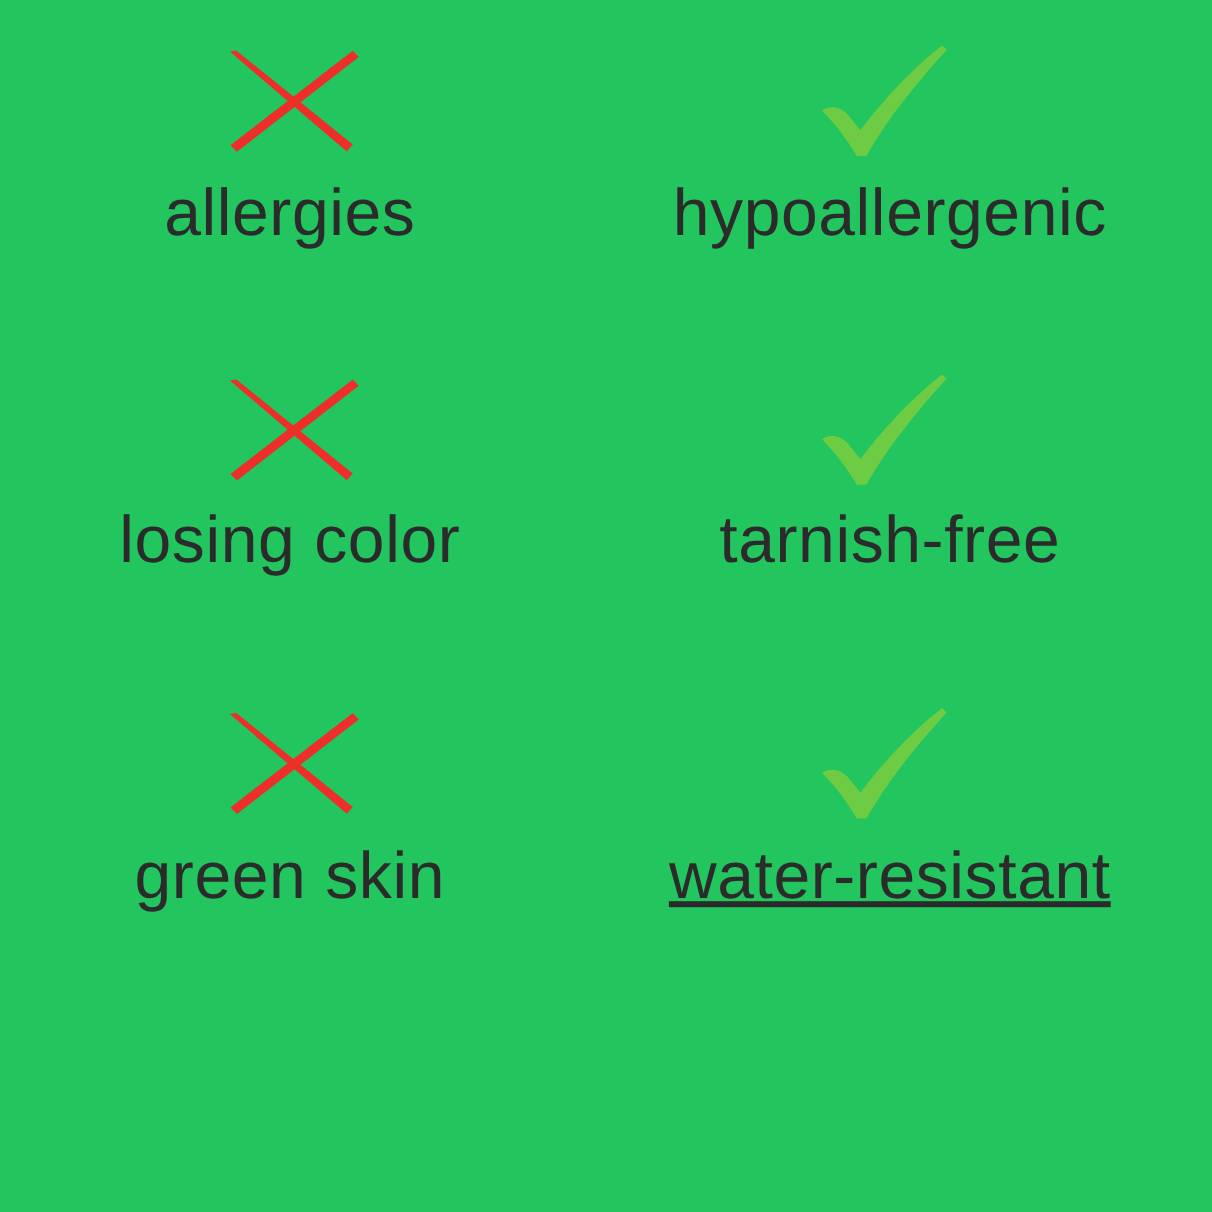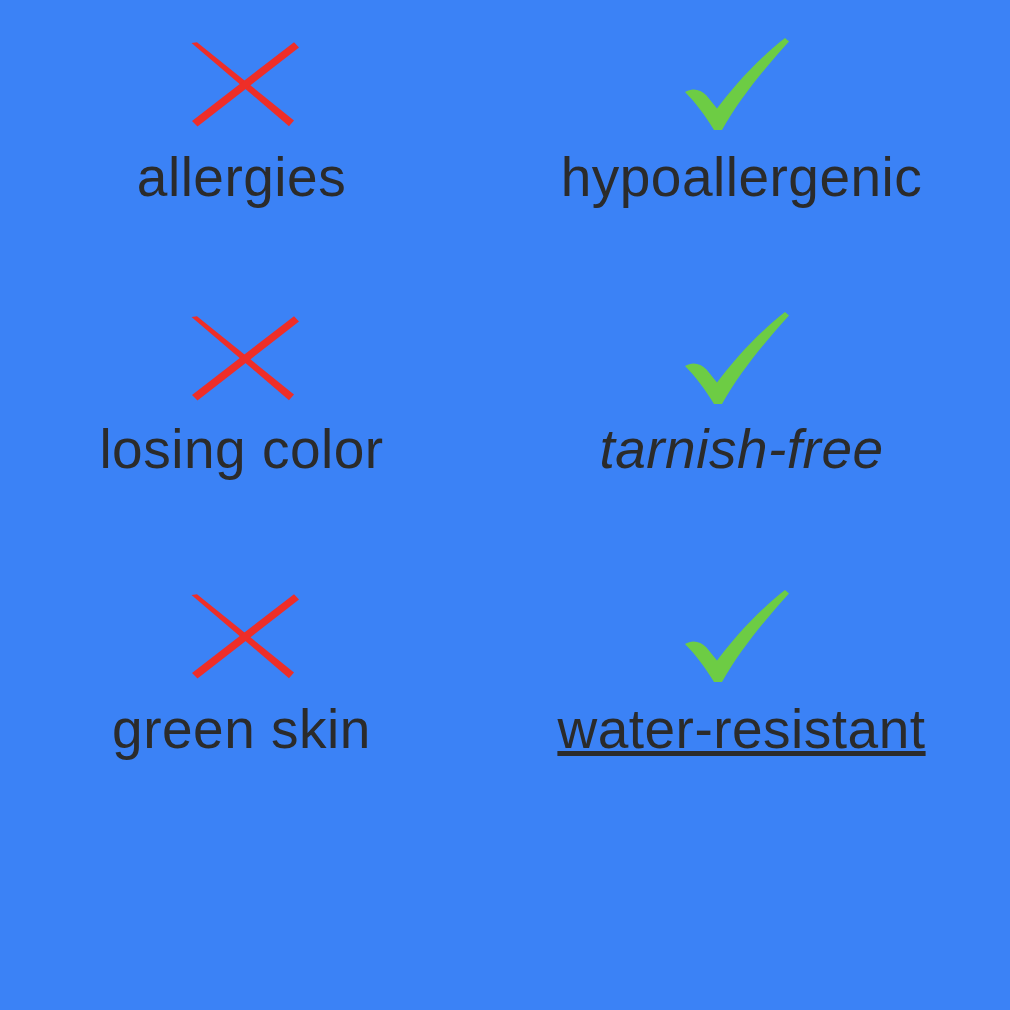--- a/index.html
+++ b/index.html
@@ -80,21 +80,21 @@
   .row-2 .mark-wrap { margin-top: 31px; }
   .row-3 .mark-wrap { margin-top: 31px; }
 
   .row-1 .feature-label { margin-top: 18px; }
   .row-2 .feature-label { }
   .row-3 .feature-label { margin-top: 18px; }
 </style>
 </head>
 <body>
 
-<div id="canvas" style="background: #3b82f6;">
+<div id="canvas" style="background: #22c55e;">
 
   <div id="comparison-grid">
 
     <div class="feature-cell col-negative row-1">
       <div class="mark-wrap">
         <svg viewBox="0 0 120 96" xmlns="http://www.w3.org/2000/svg" aria-hidden="true">
           <g fill="#ee2e28">
             <path d="M9.5 7.0 L15.0 6.2 L112.0 84.5 L107.0 90.2 Z" fill="#ee2e28"></path>
             <path d="M112.0 6.2 L117.0 11.5 L15.5 90.4 L10.0 85.0 Z" fill="#ee2e28"></path>
           </g>
@@ -137,21 +137,21 @@
           <path fill="#6dcc44" d="M3.0 56.0
                    C 10.0 51.5, 18.5 53.0, 24.5 59.5
                    L 35.0 72.5
                    C 52.0 50.0, 75.0 24.0, 103.0 2.0
                    L 107.0 5.5
                    C 83.0 32.0, 58.0 62.0, 40.0 94.0
                    L 32.0 94.0
                    C 23.0 79.0, 13.0 66.0, 3.0 56.0 Z"></path>
         </svg>
       </div>
-      <div class="feature-label" style="color: rgb(43, 43, 43); font-style: italic;">tarnish-free</div>
+      <div class="feature-label" style="color: rgb(43, 43, 43);">tarnish-free</div>
     </div>
 
     <div class="feature-cell col-negative row-3">
       <div class="mark-wrap">
         <svg viewBox="0 0 120 96" xmlns="http://www.w3.org/2000/svg" aria-hidden="true">
           <g fill="#ee2e28">
             <path d="M9.5 7.0 L15.0 6.2 L112.0 84.5 L107.0 90.2 Z" fill="#ee2e28"></path>
             <path d="M112.0 6.2 L117.0 11.5 L15.5 90.4 L10.0 85.0 Z" fill="#ee2e28"></path>
           </g>
         </svg>

